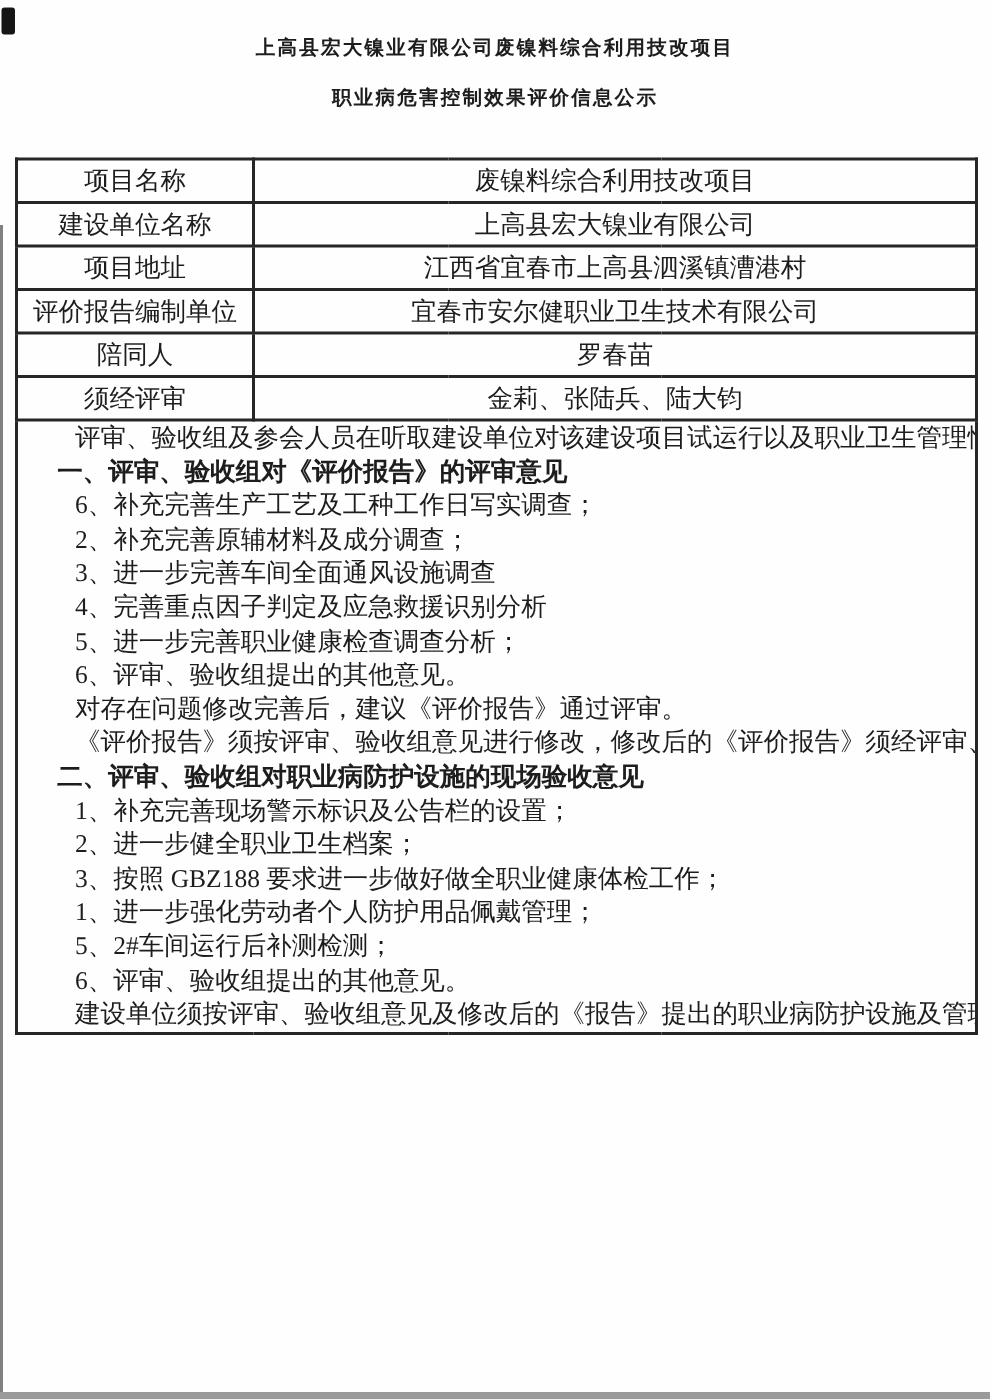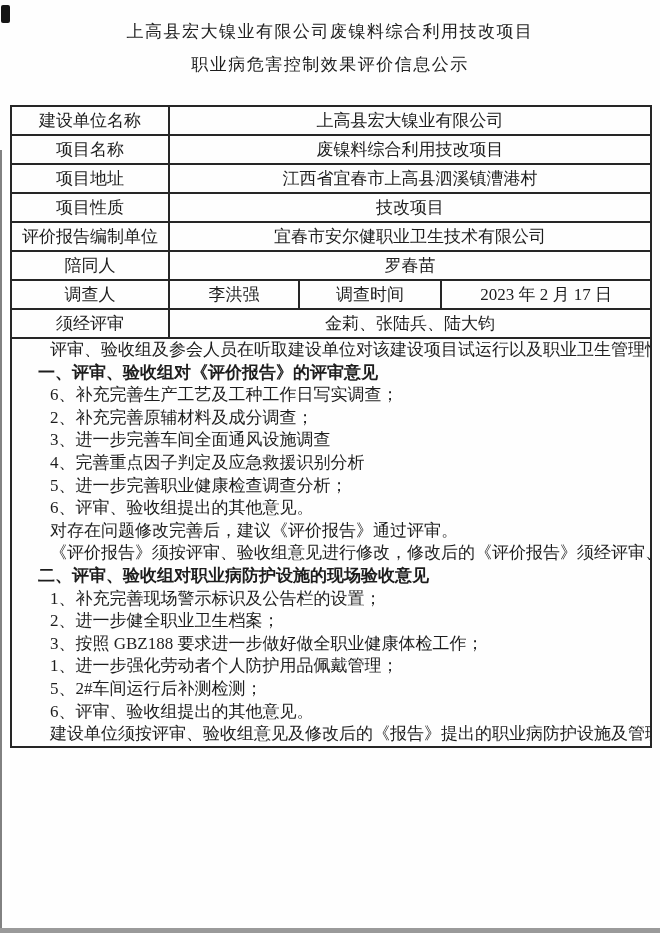--- a/index.html
+++ b/index.html
@@ -20,21 +20,21 @@
     position:absolute; left:0; top:150px; width:2px; height:778px;
     background:rgba(45,45,45,.6);
   }
   .bottom-strip {
     position:absolute; left:0; bottom:0; width:660px; height:5px;
     background:#9a9a9a;
   }
   
   .title-block { position:absolute; top:15px; left:0; width:660px; text-align:center; }
   .title-line {
-    font-weight:normal; font-size:17px; line-height:33px; letter-spacing:1.5px;
+    font-weight:bold; font-size:13px; line-height:33px; letter-spacing:1.5px;
   }
   
   table.doc {
     position:absolute; left:10px; top:105px;
     width:640px; border-collapse:collapse; table-layout:fixed;
   }
   table.doc td {
     border:2px solid #262626;
     font-size:17px; line-height:1.25;
     text-align:center; vertical-align:middle;
@@ -70,48 +70,38 @@
 
   <table class="doc">
     <colgroup>
       <col style="width:158px">
         <col style="width:130px">
         <col style="width:142px">
         <col style="width:210px">
     </colgroup>
     <tbody>
       <tr>
+        <td>项目名称</td>
+        <td colspan="3">废镍料综合利用技改项目</td>
+      </tr>
+      <tr>
         <td>建设单位名称</td>
         <td colspan="3">上高县宏大镍业有限公司</td>
       </tr>
       <tr>
-        <td>项目名称</td>
-        <td colspan="3">废镍料综合利用技改项目</td>
-      </tr>
-      <tr>
         <td>项目地址</td>
         <td colspan="3">江西省宜春市上高县泗溪镇漕港村</td>
-      </tr>
-      <tr>
-        <td>项目性质</td>
-        <td colspan="3">技改项目</td>
       </tr>
       <tr>
         <td>评价报告编制单位</td>
         <td colspan="3">宜春市安尔健职业卫生技术有限公司</td>
       </tr>
       <tr>
         <td>陪同人</td>
         <td colspan="3">罗春苗</td>
-      </tr>
-      <tr>
-        <td>调查人</td>
-        <td>李洪强</td>
-        <td>调查时间</td>
-        <td>2023 年 2 月 17 日</td>
       </tr>
       <tr>
         <td>须经评审</td>
         <td colspan="3">金莉、张陆兵、陆大钧</td>
       </tr>
       <tr>
         <td colspan="4" class="opinion-cell">
           <p>评审、验收组及参会人员在听取建设单位对该建设项目试运行以及职业卫生管理情况的介绍和报告编制单位对该建设项目职业病危害控制效果评价情况说明的基础上，查阅了有关资料，审阅了《评价报告》，并现场核查了该项目职业病防护设施及职业卫生管理情况，经过质询与讨论，形成如下意见：</p>
           <p class="sec-heading">一、评审、验收组对《评价报告》的评审意见</p>
           <p>6、补充完善生产工艺及工种工作日写实调查；</p>

